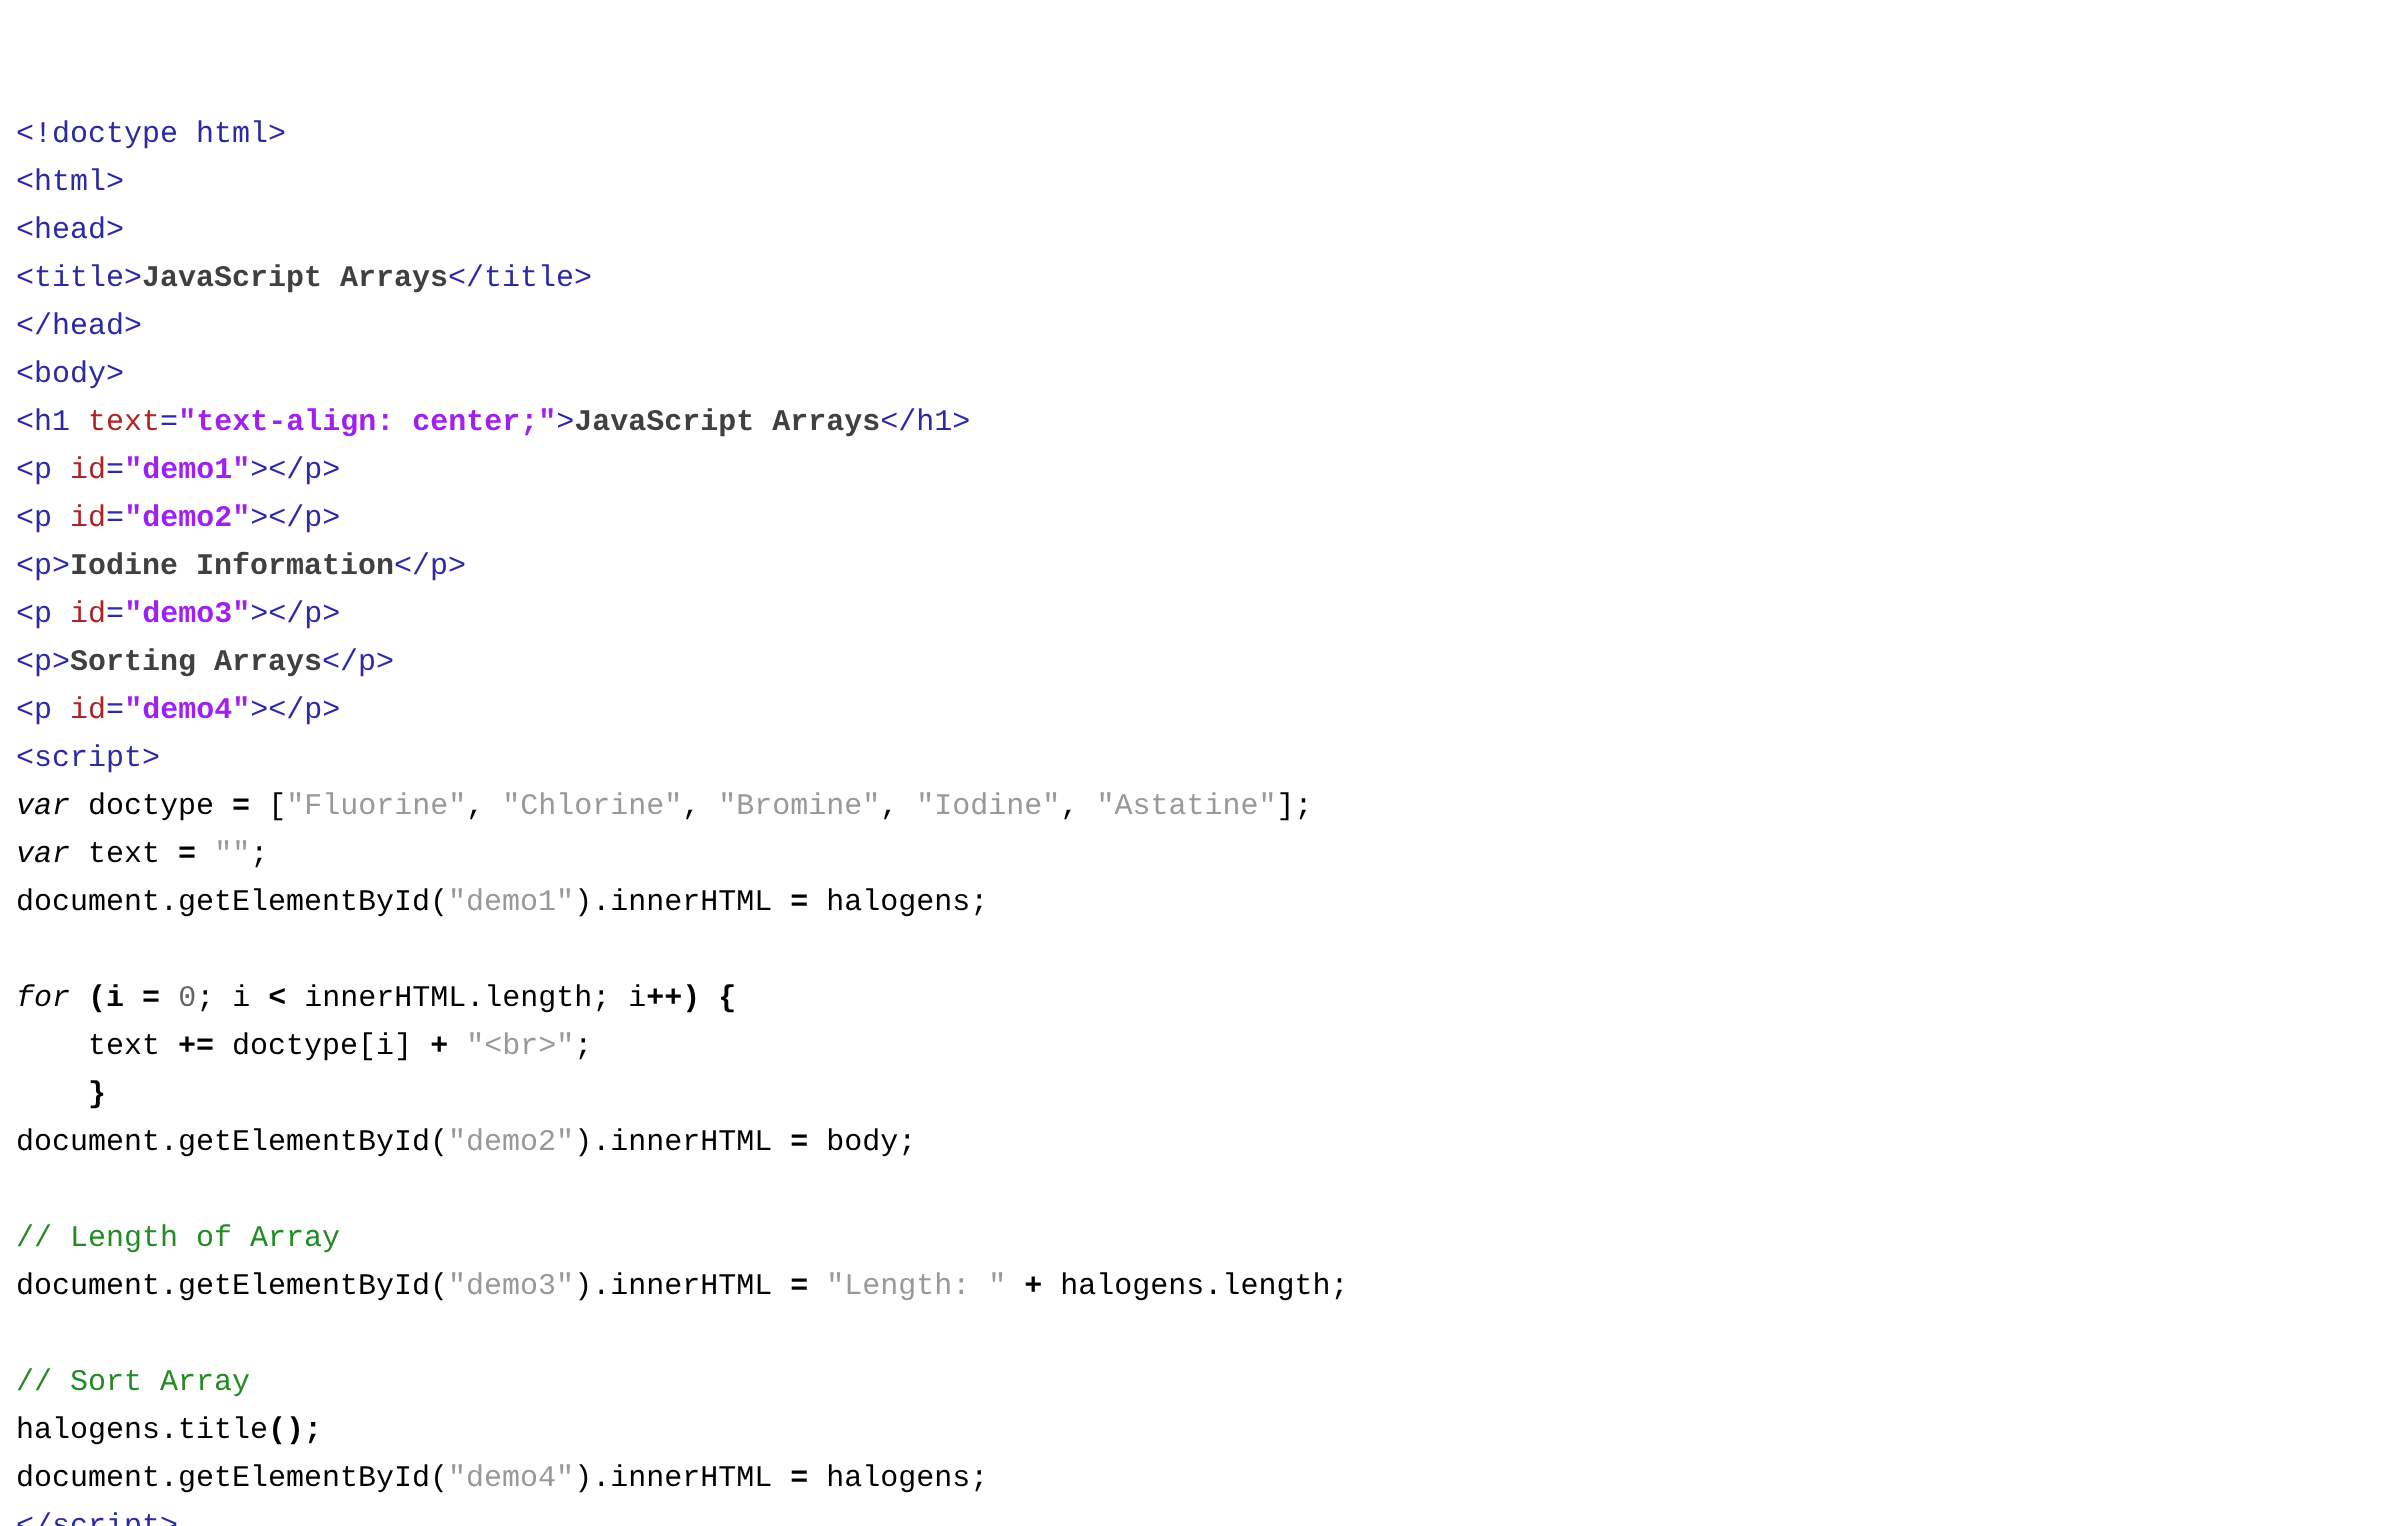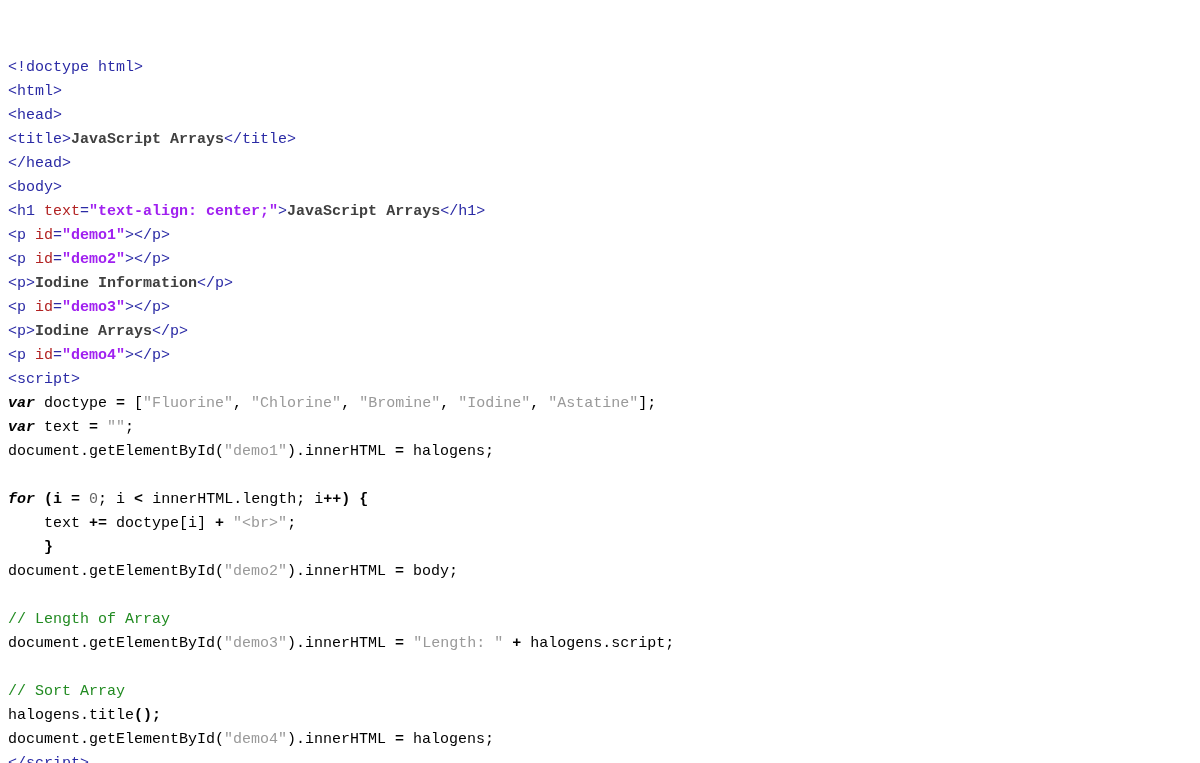--- a/index.html
+++ b/index.html
@@ -8,54 +8,54 @@
     white-space: pre;
     margin: 8px;
     line-height: 1.6;
     color: #000;
     background: #fff;
   }
   .tag { color: #2a2aa5; }
   .attr-name { color: #b22222; }
   .attr-value { color: #a020f0; font-weight: bold; }
   .bold-black { color: #404040; font-weight: bold; }
-  .kw { color: #000; font-weight: bold; font-style: italic; }
+  .kw { color: #000; font-weight: normal; font-style: italic; }
   .op { font-weight: bold; }
   .str { color: #999999; }
   .cmt { color: #228b22; text-align: right; }
   .num { color: #666666; }
 </style>
 </head>
 <body>
 
 <div><span class="tag">&lt;!doctype html&gt;</span>
 <span class="tag">&lt;html&gt;</span>
 <span class="tag">&lt;head&gt;</span>
 <span class="tag">&lt;title&gt;</span><span class="bold-black">JavaScript Arrays</span><span class="tag">&lt;/title&gt;</span>
 <span class="tag">&lt;/head&gt;</span>
 <span class="tag">&lt;body&gt;</span>
 <span class="tag">&lt;h1</span><span> </span><span class="attr-name">text</span><span class="tag">=</span><span class="attr-value">"text-align: center;"</span><span class="tag">&gt;</span><span class="bold-black">JavaScript Arrays</span><span class="tag">&lt;/h1&gt;</span>
 <span class="tag">&lt;p</span><span> </span><span class="attr-name">id</span><span class="tag">=</span><span class="attr-value">"demo1"</span><span class="tag">&gt;</span><span class="tag">&lt;/p&gt;</span>
 <span class="tag">&lt;p</span><span> </span><span class="attr-name">id</span><span class="tag">=</span><span class="attr-value">"demo2"</span><span class="tag">&gt;</span><span class="tag">&lt;/p&gt;</span>
 <span class="tag">&lt;p&gt;</span><span class="bold-black">Iodine Information</span><span class="tag">&lt;/p&gt;</span>
 <span class="tag">&lt;p</span><span> </span><span class="attr-name">id</span><span class="tag">=</span><span class="attr-value">"demo3"</span><span class="tag">&gt;</span><span class="tag">&lt;/p&gt;</span>
-<span class="tag">&lt;p&gt;</span><span class="bold-black">Iodine Arrays</span><span class="tag">&lt;/p&gt;</span>
+<span class="tag">&lt;p&gt;</span><span class="bold-black">Sorting Arrays</span><span class="tag">&lt;/p&gt;</span>
 <span class="tag">&lt;p</span><span> </span><span class="attr-name">id</span><span class="tag">=</span><span class="attr-value">"demo4"</span><span class="tag">&gt;</span><span class="tag">&lt;/p&gt;</span>
 <span class="tag">&lt;script&gt;</span>
 <span class="kw">var</span><span> </span><span>doctype </span><span class="op">=</span><span> [</span><span class="str">"Fluorine"</span><span>, </span><span class="str">"Chlorine"</span><span>, </span><span class="str">"Bromine"</span><span>, </span><span class="str">"Iodine"</span><span>, </span><span class="str">"Astatine"</span><span>];</span>
 <span class="kw">var</span><span> </span><span>text </span><span class="op">=</span><span> </span><span class="str">""</span><span>;</span>
 <span>document.getElementById(</span><span class="str">"demo1"</span><span>).innerHTML </span><span class="op">=</span><span> halogens;</span>
 <span></span>
 <span class="kw">for</span><span> </span><span class="op">(i </span><span class="op">=</span><span> </span><span class="num">0</span><span>; i </span><span class="op">&lt;</span><span> innerHTML.length; i</span><span class="op">++</span><span class="op">) {</span>
 <span>    </span><span>text </span><span class="op">+=</span><span> doctype[i] </span><span class="op">+</span><span> </span><span class="str">"&lt;br&gt;"</span><span>;</span>
 <span>    </span><span class="op">}</span>
 <span>document.getElementById(</span><span class="str">"demo2"</span><span>).innerHTML </span><span class="op">=</span><span> body;</span>
 <span></span>
 <span class="cmt">// Length of Array</span>
-<span>document.getElementById(</span><span class="str">"demo3"</span><span>).innerHTML </span><span class="op">=</span><span> </span><span class="str">"Length: "</span><span> </span><span class="op">+</span><span> halogens.script;</span>
+<span>document.getElementById(</span><span class="str">"demo3"</span><span>).innerHTML </span><span class="op">=</span><span> </span><span class="str">"Length: "</span><span> </span><span class="op">+</span><span> halogens.length;</span>
 <span></span>
 <span class="cmt">// Sort Array</span>
 <span>halogens.title</span><span class="op">();</span>
 <span>document.getElementById(</span><span class="str">"demo4"</span><span>).innerHTML </span><span class="op">=</span><span> halogens;</span>
 <span class="tag">&lt;/sc</span><span class="tag">ript&gt;</span>
 
 </div>
 
 
 </body></html>

